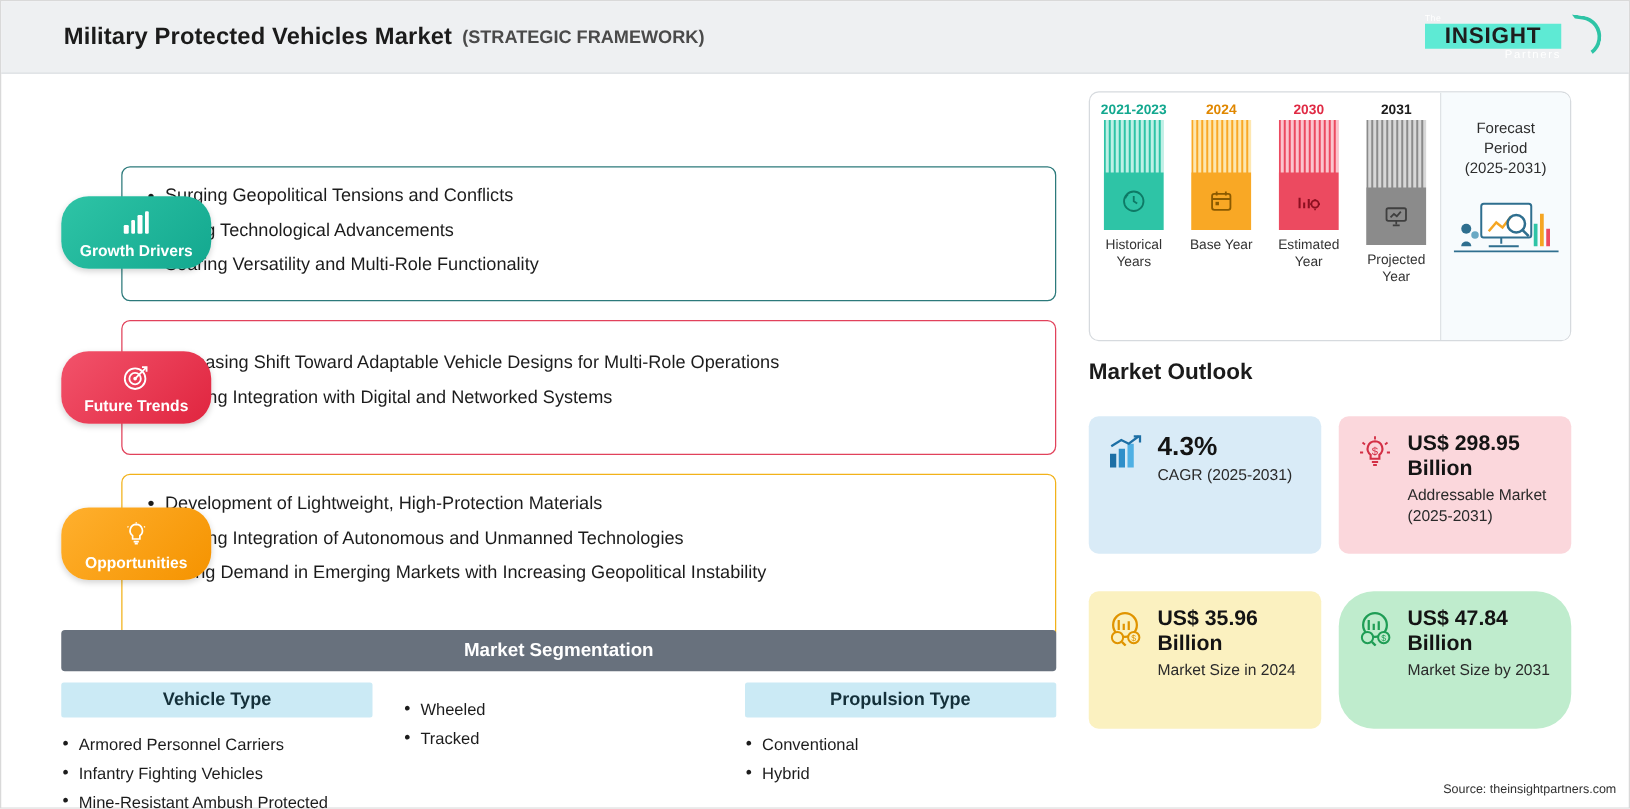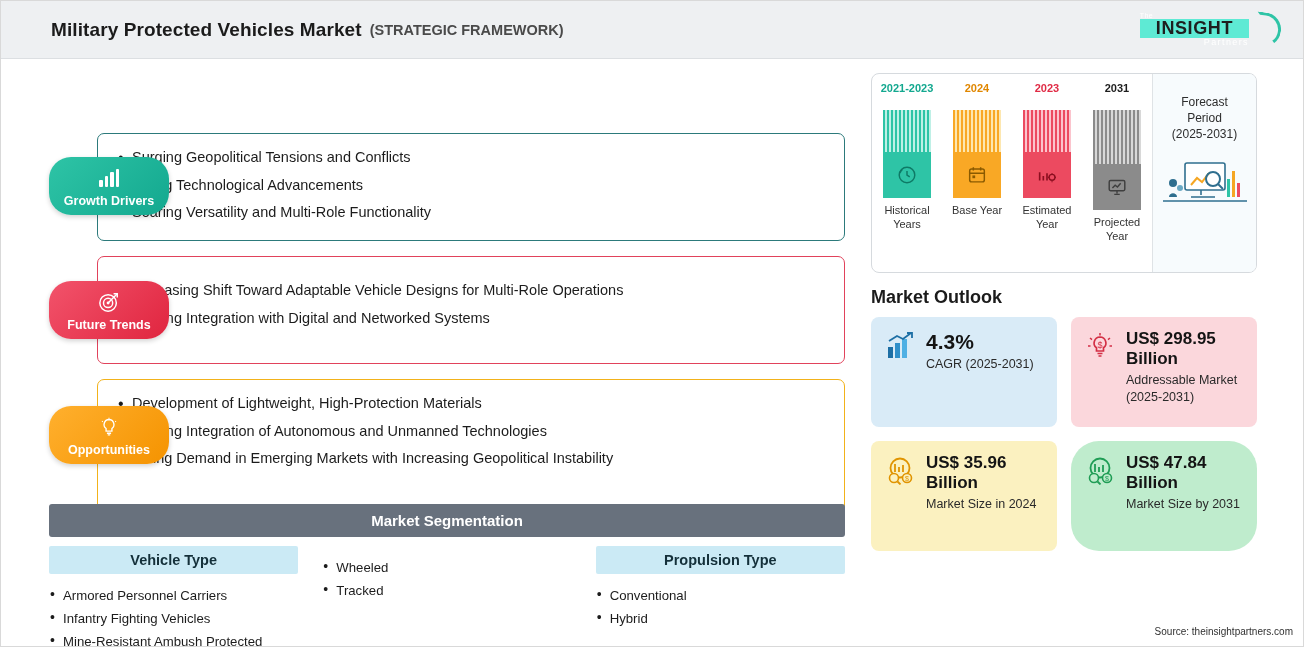--- a/index.html
+++ b/index.html
@@ -190,21 +190,21 @@
     overflow: hidden;
   }
   .tl-col {
     flex: 1;
     position: relative;
     display: flex; flex-direction: column; align-items: center;
     padding-top: 8px;
   }
   .tl-year {
     font-size: 11px; font-weight: bold;
-    margin-bottom: 16px;
+    margin-bottom: 2px;
   }
   .tl-bar {
     width: 48px; height: 88px;
     position: relative;
     display: flex; align-items: flex-end; justify-content: center;
     overflow: hidden;
   }
   .tl-stripes {
     position: absolute; inset: 0;
     background-size: 4px 100%;
@@ -240,21 +240,21 @@
   .kpis {
     position: absolute;
     left: 10px; top: 258px;
     width: 386px;
     display: flex; flex-wrap: wrap; gap: 14px;
   }
   .kpi {
     width: 186px; height: 110px;
     border-radius: 8px;
     padding: 12px 12px 10px 12px;
-    display: flex; gap: 9px;
+    display: flex; gap: 9px; margin-top: 16px;
   }
   .kpi-ico {
     width: 34px; height: 34px; flex: 0 0 34px;
     display: flex; align-items: center; justify-content: center;
     font-size: 19px;
   }
   .kpi-txt { flex: 1; }
   .kpi-val { font-size: 17px; font-weight: bold; color: #141414; line-height: 1.2; }
   .kpi-val.big { font-size: 21px; }
   .kpi-sub { font-size: 12.5px; color: #2a2a2a; line-height: 1.35; margin-top: 2px; }
@@ -408,21 +408,21 @@
                   <rect x="4" y="5.5" width="16" height="14" rx="2" fill="none" stroke="#8a5a00" stroke-width="1.6"></rect>
                   <path d="M4 10h16M8 3.5v3.5M16 3.5v3.5" stroke="#8a5a00" stroke-width="1.6"></path>
                   <rect x="7" y="12.5" width="3" height="3" fill="#8a5a00"></rect>
                 </svg>
             </div>
           </div>
           <div class="tl-cap">Base Year</div>
         </div>
 
         <div class="tl-col">
-          <div class="tl-year" style="color:#e02b45">2023</div>
+          <div class="tl-year" style="color:#e02b45">2030</div>
           <div class="tl-bar">
             <div class="tl-stripes" style="background-image:repeating-linear-gradient(90deg,#ec4a60 0 2px,#fbc4cd 2px 4px)"></div>
             <div class="tl-ico" style="background:#ec4a60">
               <svg width="22" height="22" viewBox="0 0 24 24">
                   <path d="M4 18V9M8 18v-5M12 18v-8" stroke="#8c0f20" stroke-width="1.8"></path>
                   <circle cx="17.5" cy="14.5" r="3.2" fill="none" stroke="#8c0f20" stroke-width="1.6"></circle>
                   <path d="M17.5 10.2v1M17.5 18.8v1M13.2 14.5h1M20.8 14.5h1" stroke="#8c0f20" stroke-width="1.4"></path>
                 </svg>
             </div>
           </div>

